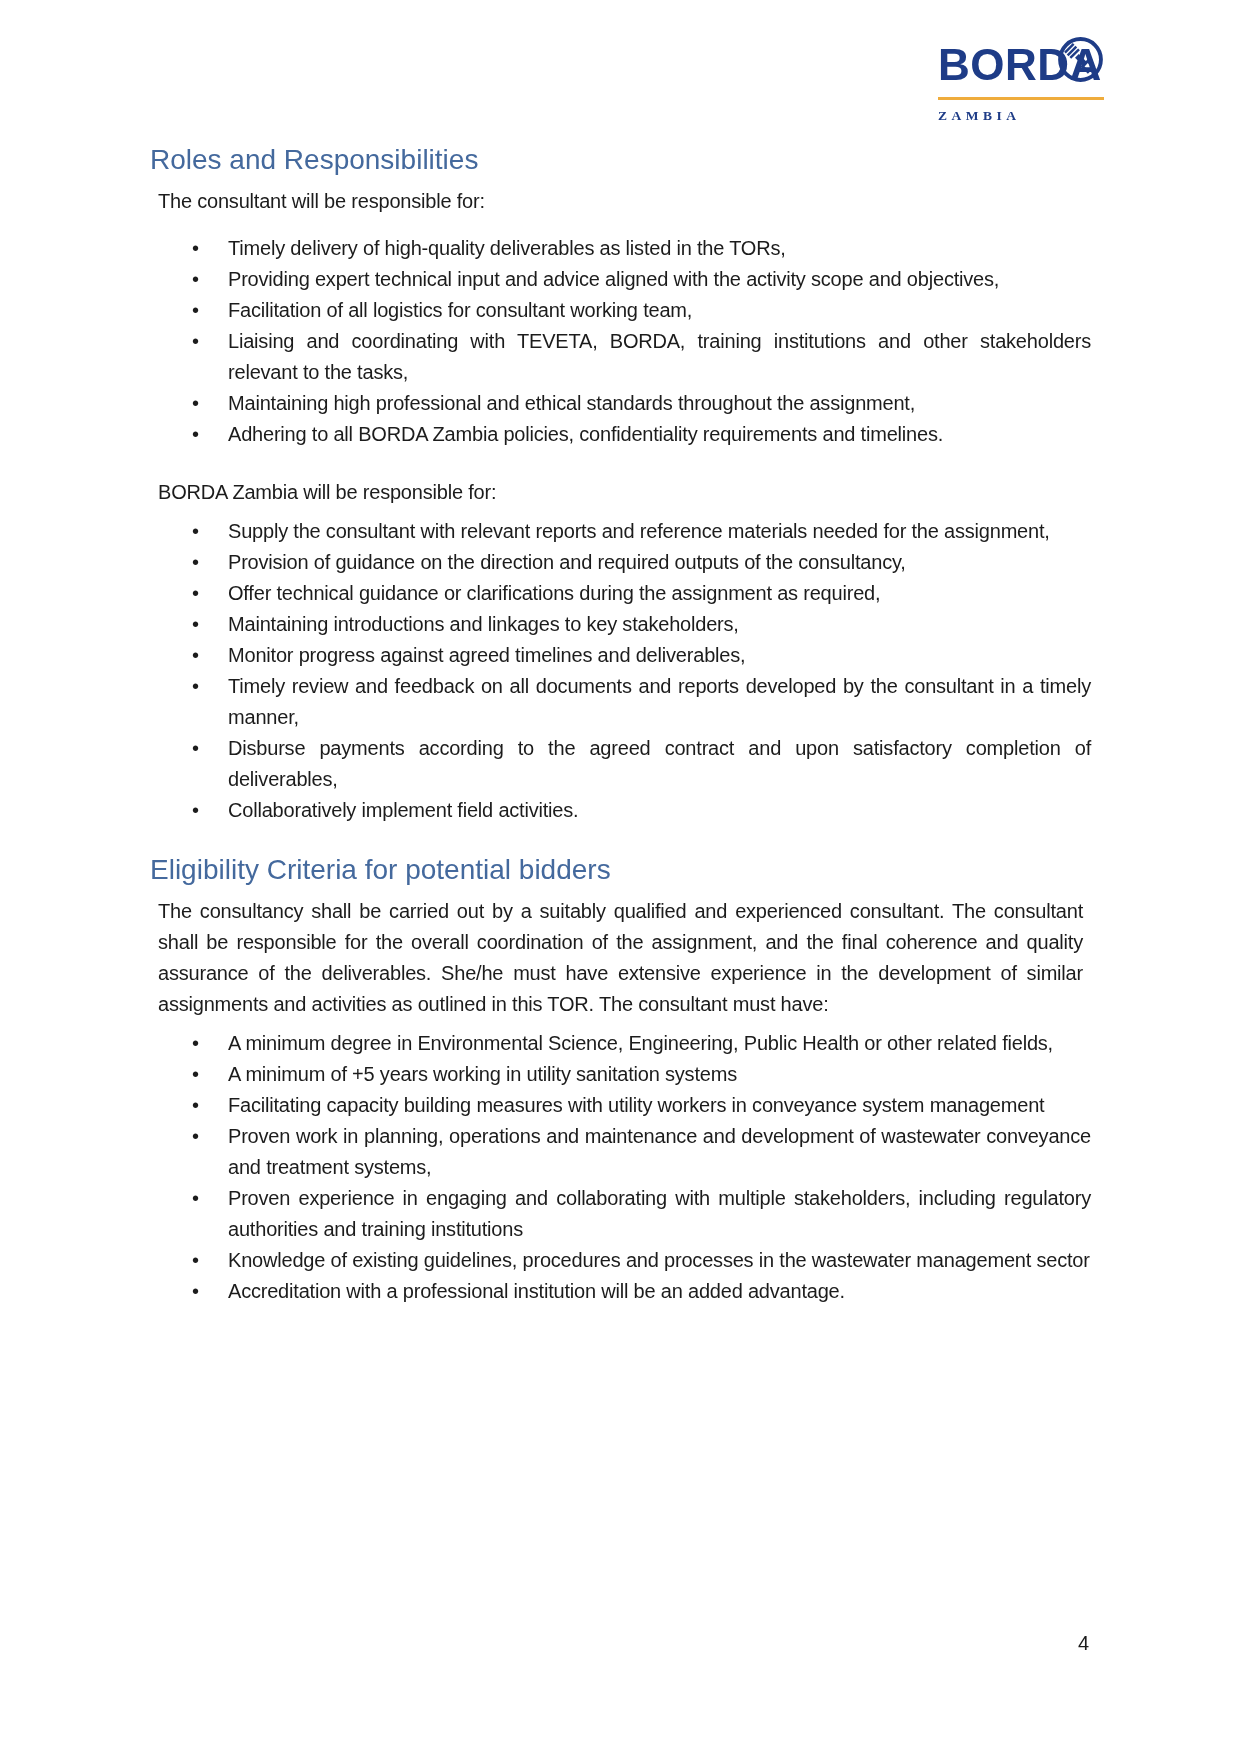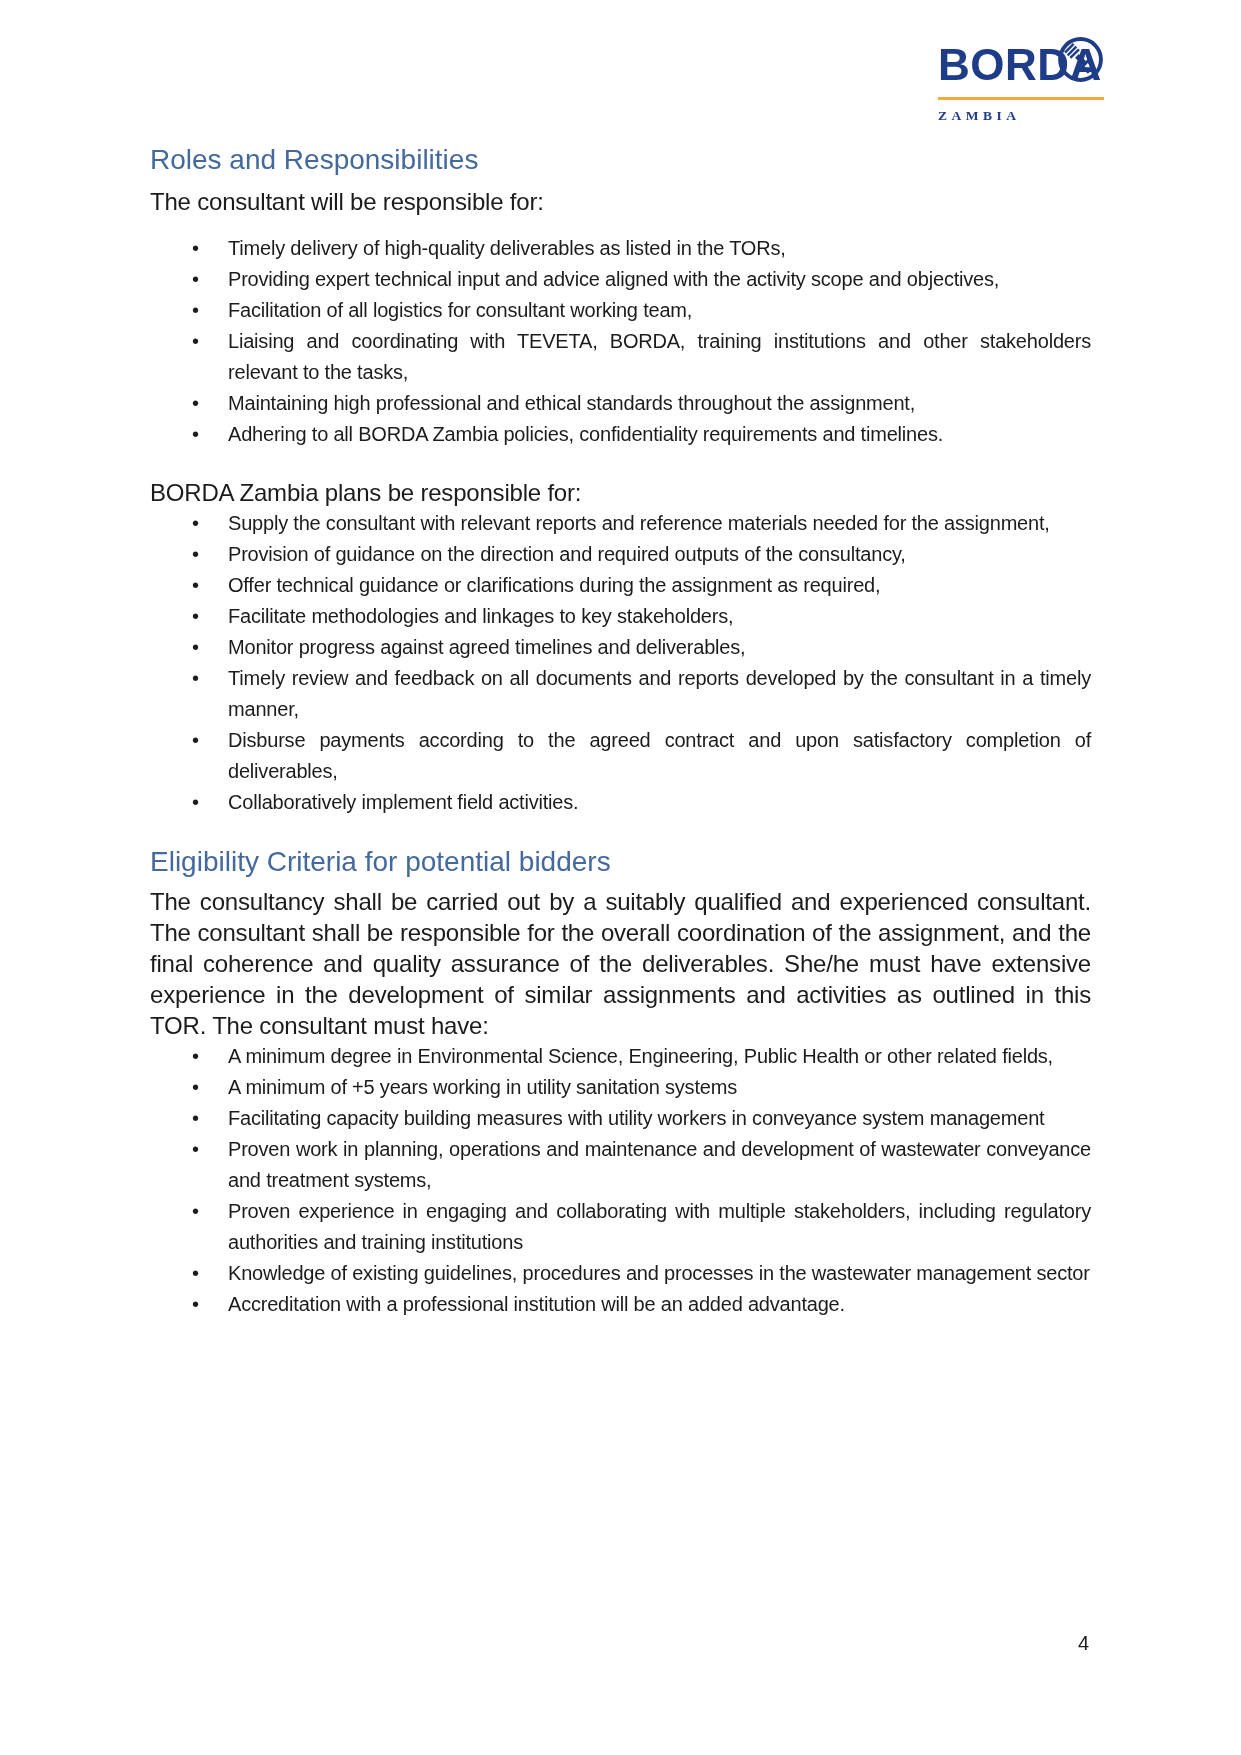--- a/index.html
+++ b/index.html
@@ -69,23 +69,23 @@
     font-weight: 400;
     color: #44699d;
     margin: 0 0 8px 0;
     line-height: 36px;
   }
   h2.section-heading.spaced {
     margin-top: 26px;
     margin-bottom: 6px;
   }
   p.body-par {
-    font-size: 24px;
+    font-size: 20px;
     line-height: 31px;
-    margin: 0;
+    margin: 8px;
     letter-spacing: -0.2px;
   }
   p.justified {
     text-align: justify;
   }
   p.gap-above {
     margin-top: 27px;
   }
   ul.bullet-list {
     margin: 0;
@@ -152,27 +152,27 @@
 
     <ul class="bullet-list first-gap">
       <li>Timely delivery of high-quality deliverables as listed in the TORs,</li>
       <li>Providing expert technical input and advice aligned with the activity scope and objectives,</li>
       <li>Facilitation of all logistics for consultant working team,</li>
       <li>Liaising and coordinating with TEVETA, BORDA, training institutions and other stakeholders relevant to the tasks,</li>
       <li>Maintaining high professional and ethical standards throughout the assignment,</li>
       <li>Adhering to all BORDA Zambia policies, confidentiality requirements and timelines.</li>
     </ul>
 
-    <p class="body-par gap-above">BORDA Zambia plans be responsible for:</p>
+    <p class="body-par gap-above">BORDA Zambia will be responsible for:</p>
 
     <ul class="bullet-list">
       <li>Supply the consultant with relevant reports and reference materials needed for the assignment,</li>
       <li>Provision of guidance on the direction and required outputs of the consultancy,</li>
       <li>Offer technical guidance or clarifications during the assignment as required,</li>
-      <li>Facilitate methodologies and linkages to key stakeholders,</li>
+      <li>Maintaining introductions and linkages to key stakeholders,</li>
       <li>Monitor progress against agreed timelines and deliverables,</li>
       <li>Timely review and feedback on all documents and reports developed by the consultant in a timely manner,</li>
       <li>Disburse payments according to the agreed contract and upon satisfactory completion of deliverables,</li>
       <li>Collaboratively implement field activities.</li>
     </ul>
 
     <h2 class="section-heading spaced">Eligibility Criteria for potential bidders</h2>
     <p class="body-par justified">The consultancy shall be carried out by a suitably qualified and experienced consultant. The consultant shall be responsible for the overall coordination of the assignment, and the final coherence and quality assurance of the deliverables. She/he must have extensive experience in the development of similar assignments and activities as outlined in this TOR. The consultant must have:</p>
 
     <ul class="bullet-list">

